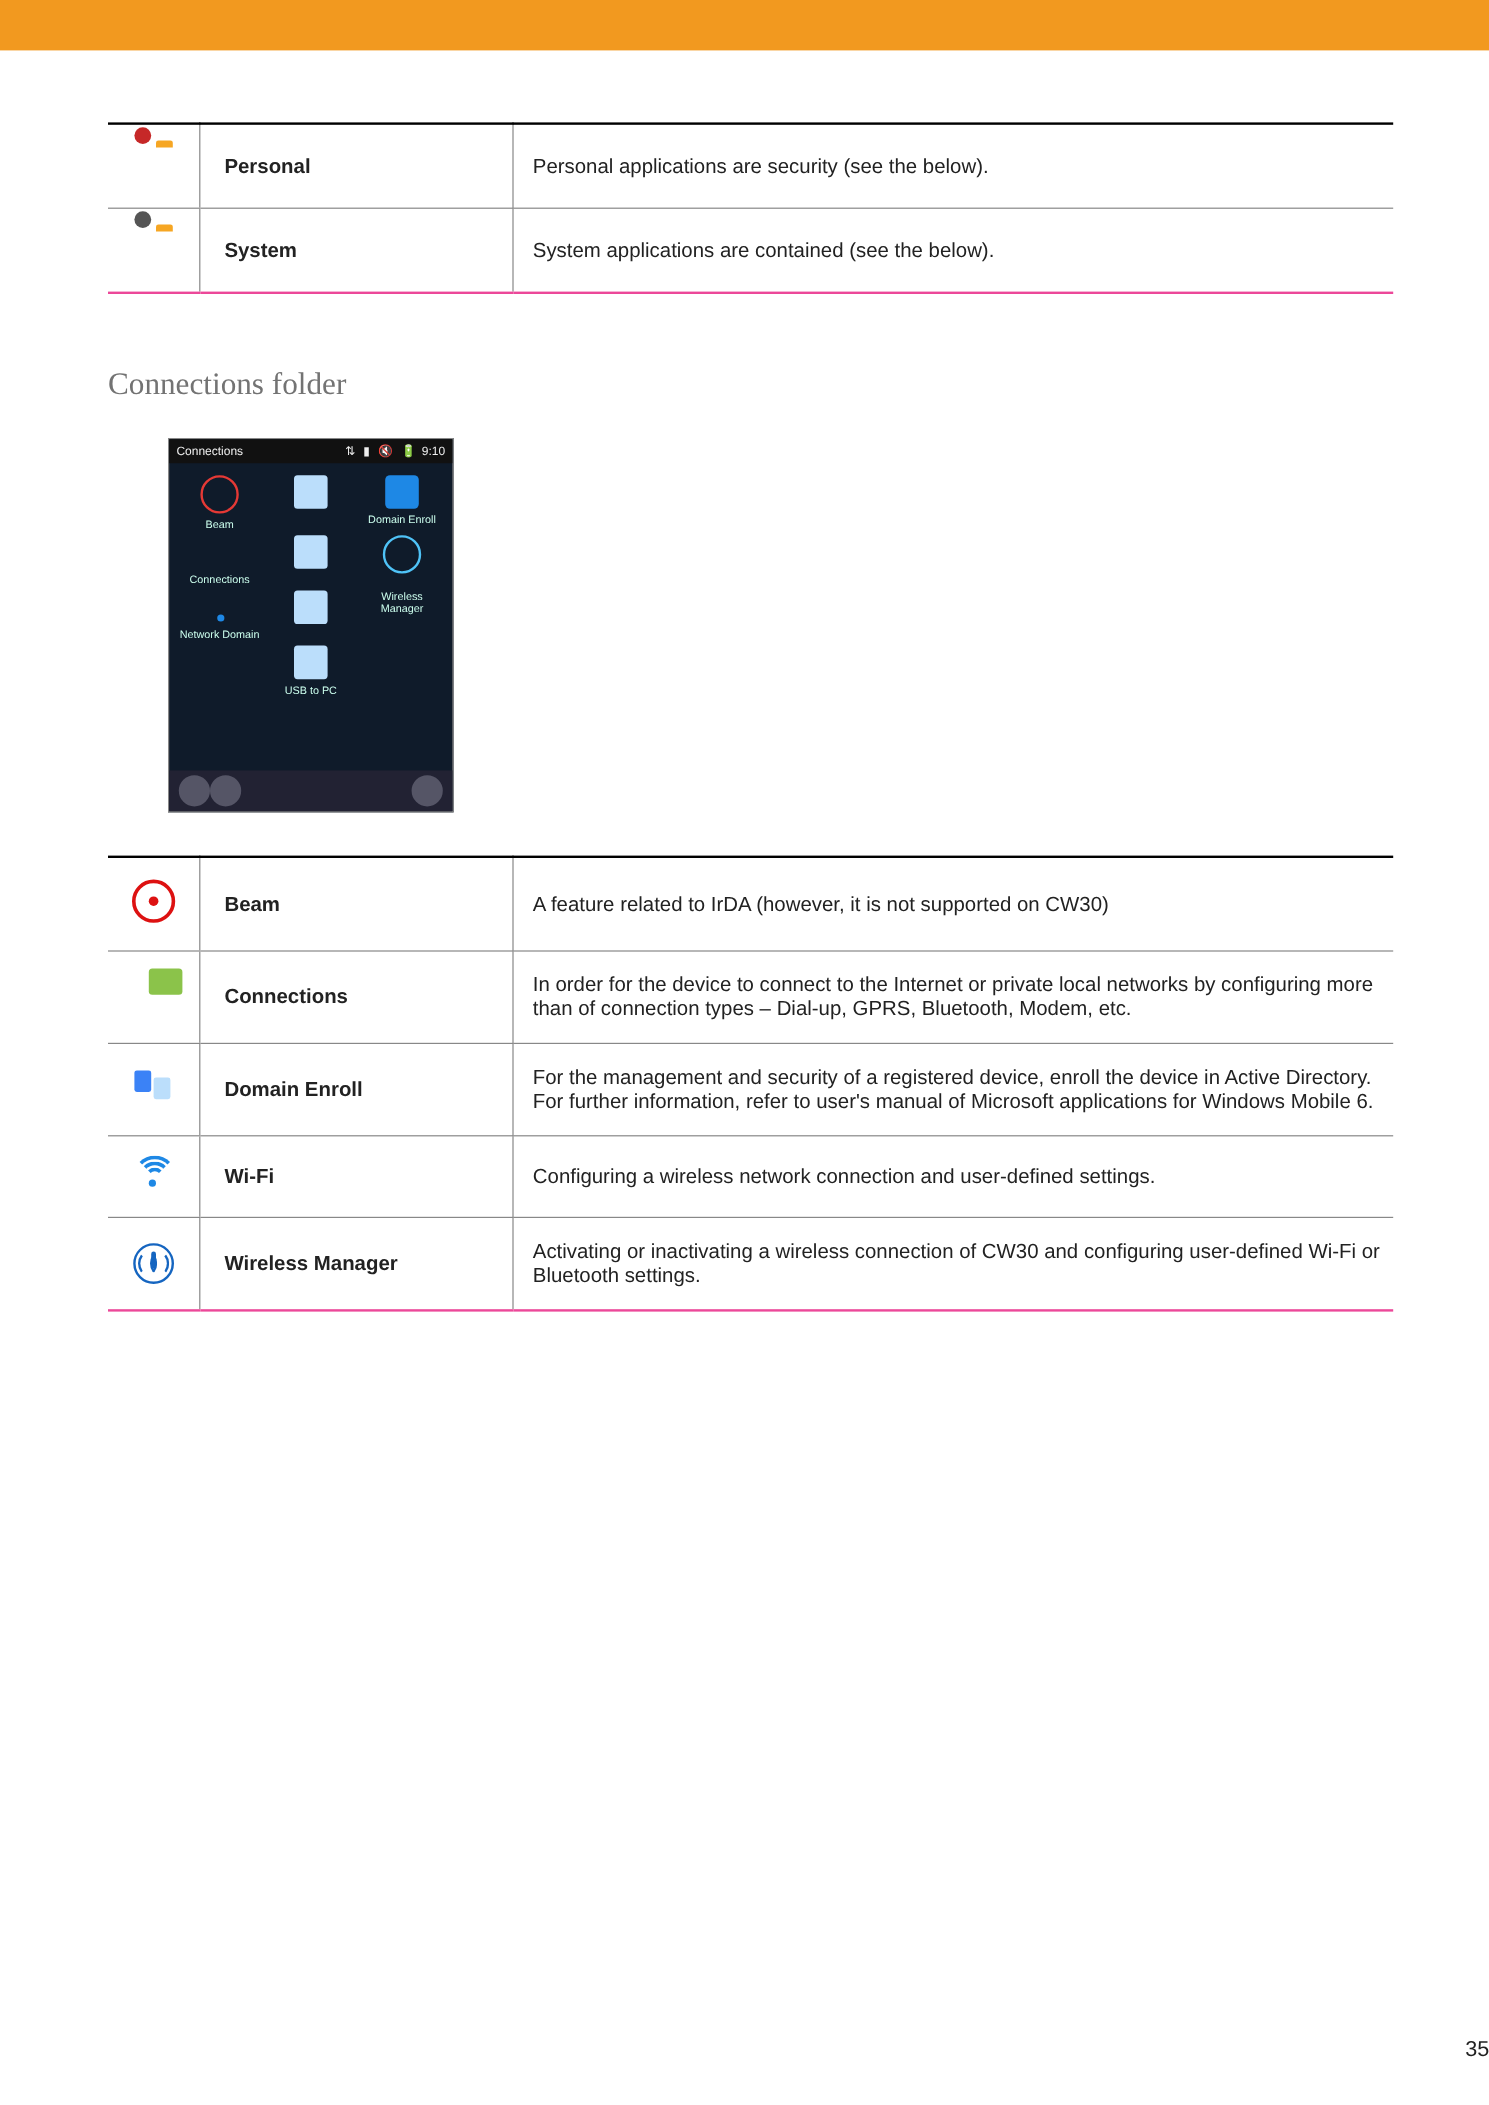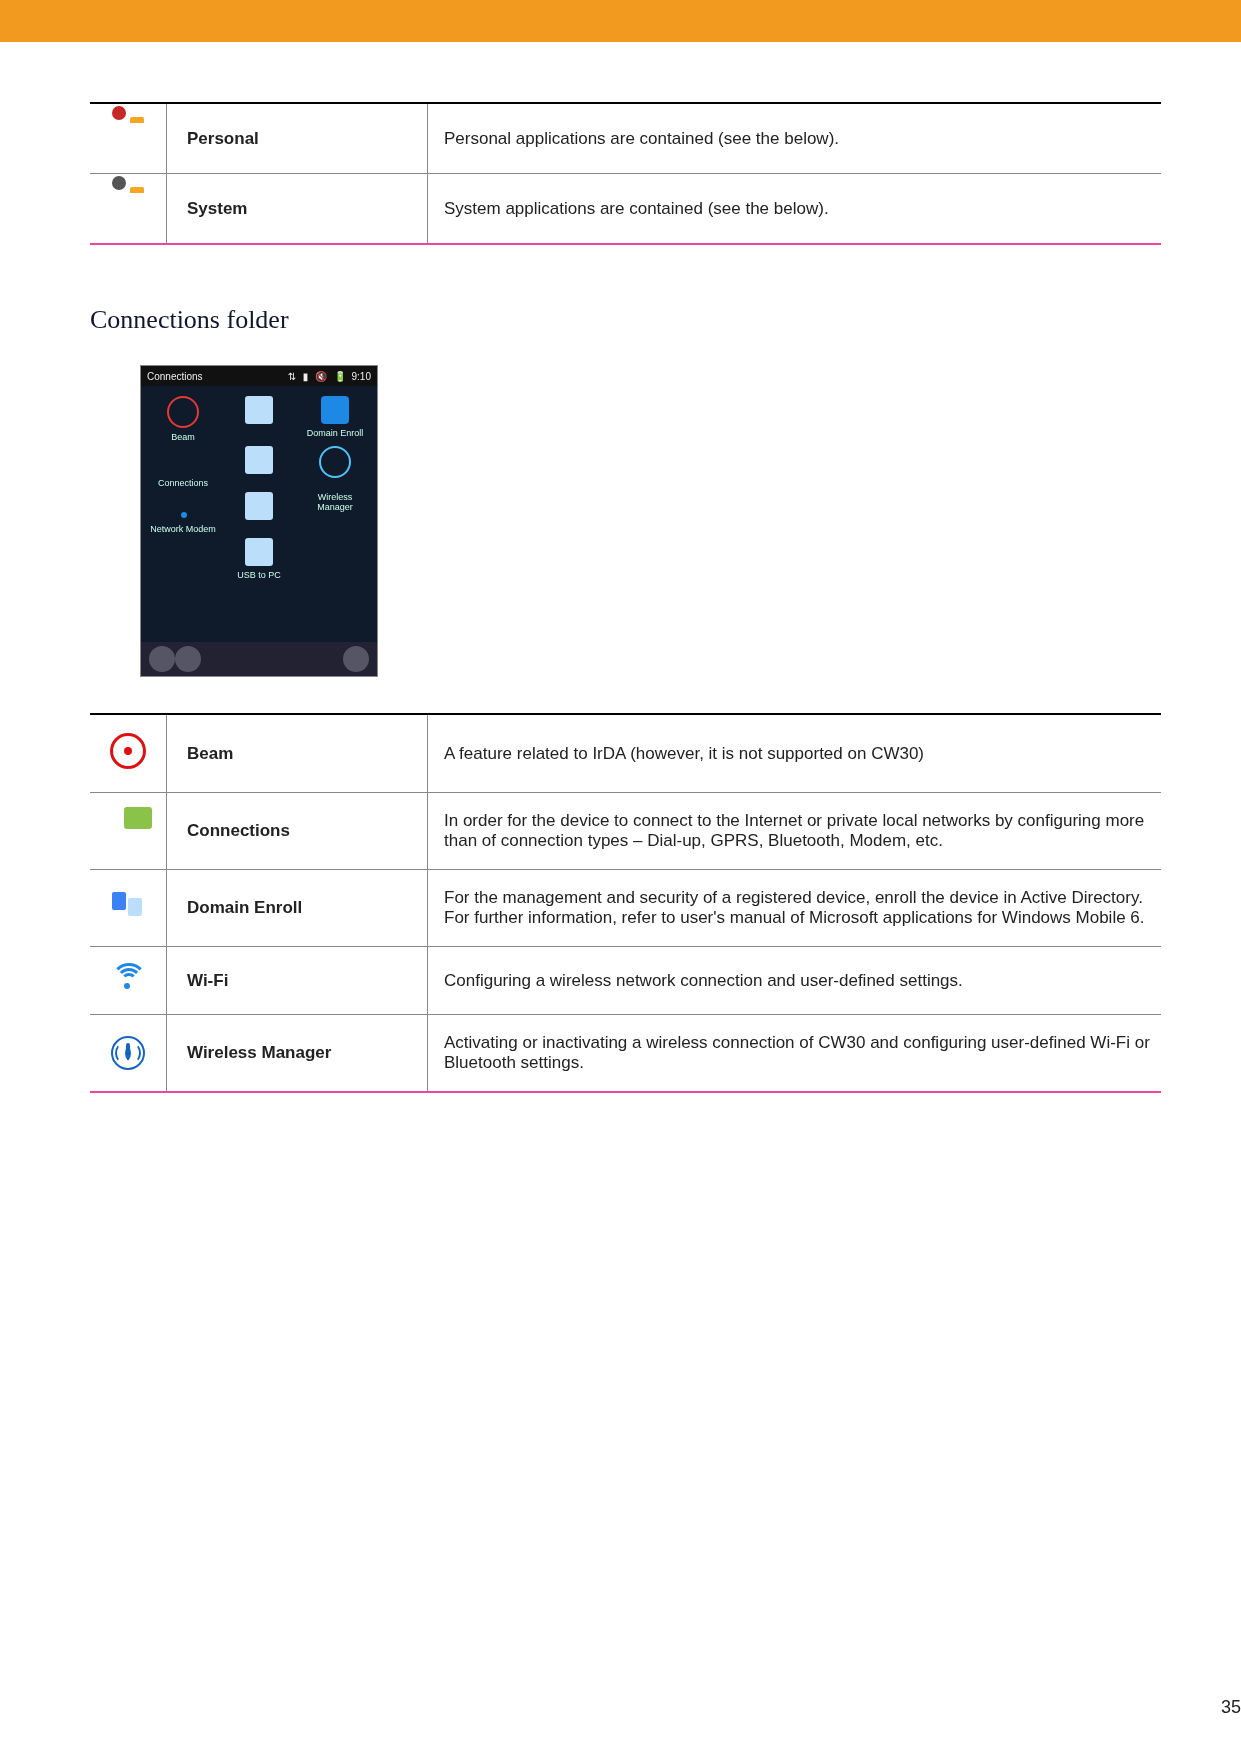--- a/index.html
+++ b/index.html
@@ -5,21 +5,21 @@
 html,body{margin:0;padding:0}
 body{width:1241px;height:1754px;background:#fff;font-family:Arial,Helvetica,sans-serif;color:#222;position:relative}
 .top-bar{height:42px;background:#f2991f}
 .page{padding:60px 80px 40px 90px}
 .tbl{width:100%;border-collapse:collapse;border-top:2px solid #000}
 .tbl td{border-bottom:1px solid #888;padding:18px 10px;font-size:17px;vertical-align:middle}
 .tbl tr:last-child td{border-bottom:2px solid #ec4899}
 .tbl td.icon{width:56px;border-right:none;text-align:center}
 .tbl td.name{width:230px;font-weight:bold;border-left:1px solid #888;border-right:1px solid #888;padding-left:20px}
 .tbl td.desc{padding-left:16px}
-.section-title{font-family:Georgia,'Times New Roman',serif;font-size:26px;color:#0f172a;margin:60px 0 30px 0;font-weight:normal}
+.section-title{font-family:Georgia,'Times New Roman',serif;font-size:26px;color:#737373;margin:60px 0 30px 0;font-weight:normal}
 
 
 .ico{display:inline-block;width:34px;height:28px;position:relative}
 .folder{background:linear-gradient(#ffd98a,#f6a623);border-radius:3px;width:34px;height:24px;margin-top:4px;position:relative}
 .folder::before{content:"";position:absolute;top:-5px;left:2px;width:14px;height:6px;background:#f6a623;border-radius:2px 2px 0 0}
 .folder .o1{position:absolute;bottom:2px;right:2px;width:14px;height:14px;border-radius:50%}
 .folder .o1.red{background:#c62828}
 .folder .o1.gear{background:#555}
 
 
@@ -69,21 +69,21 @@
 
 <div class="top-bar"></div>
 
 <div class="page">
 
   <table class="tbl">
     <tbody>
         <tr>
       <td class="icon"><span class="ico"><span class="folder"><span class="o1 red"></span></span></span></td>
       <td class="name">Personal</td>
-      <td class="desc">Personal applications are contained (see the below).</td>
+      <td class="desc">Personal applications are security (see the below).</td>
     </tr>
     <tr>
       <td class="icon"><span class="ico"><span class="folder"><span class="o1 gear"></span></span></span></td>
       <td class="name">System</td>
       <td class="desc">System applications are contained (see the below).</td>
     </tr>
   </tbody>
     </table>
 
   <h2 class="section-title">Connections folder</h2>
@@ -113,21 +113,21 @@
       <div class="cell">
           <div class="ic pc"></div>
           <span></span>
         </div>
       <div class="cell">
           <div class="ic cyan"></div>
           <span></span>
         </div>
       <div class="cell">
           <div class="ic wifi"></div>
-          <span>Network Modem</span>
+          <span>Network Domain</span>
         </div>
       <div class="cell">
           <div class="ic pc"></div>
           <span></span>
         </div>
       <div class="cell">
           <span>Wireless Manager</span>
         </div>
       <div class="cell"></div>
       <div class="cell">

